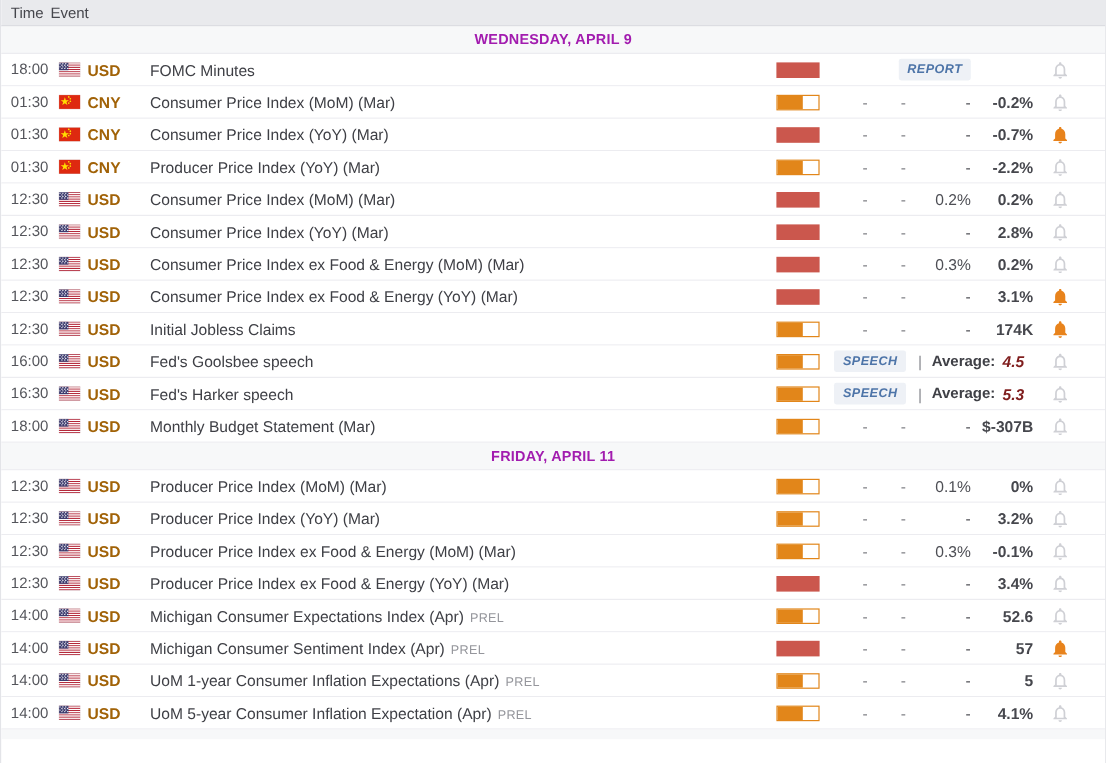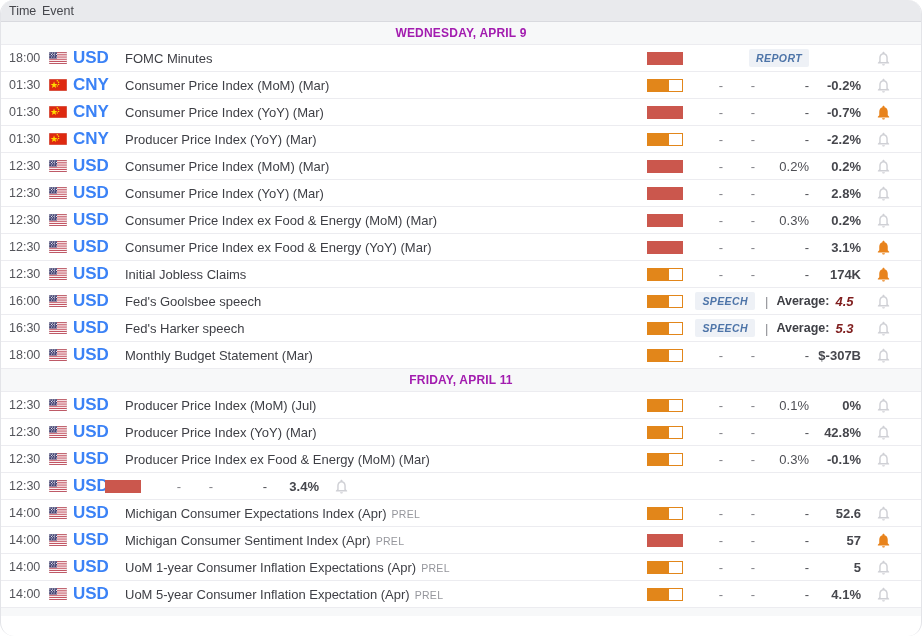--- a/index.html
+++ b/index.html
@@ -2,21 +2,20 @@
 <html><head>
 <meta charset="utf-8">
 <style>
   * { box-sizing: border-box; }
   html,body { margin:0; padding:0; background:#fff; }
   body { font-family:"Liberation Sans","DejaVu Sans",sans-serif; }
   .calendar {
     width:922px; height:636px; overflow:hidden; background:#fff;
     border-left:1px solid #e3e4e8; border-right:1px solid #e3e4e8;
     position:relative;
-    border-radius:14px;
   }
   
   .thead {
     height:22px; background:#e9eaed; border-bottom:1px solid #d9dadf;
     display:flex; align-items:center; font-size:12.5px; color:#45464c;
   }
   .h-time { margin-left:8px; width:33px; }
   .h-event { flex:1; }
   .h-right { display:flex; align-items:center; gap:6px; padding-right:44px; }
   .info-dot {
@@ -32,21 +31,21 @@
   }
   
   .row {
     height:27px; display:flex; align-items:center; background:#fff;
     border-bottom:1px solid #ececf0; font-size:13px; color:#3e3f45;
     white-space:nowrap;
   }
   .cell-time { width:36px; margin-left:8px; color:#54555b; font-size:12.5px; }
   .cell-flag { width:18px; height:12px; margin-left:4px; flex:0 0 auto; display:flex; }
   .cell-flag svg { display:block; }
-  .cell-cur  { width:32px; margin-left:6px; font-weight:700; font-size:17px; color:#3b82f6; }
+  .cell-cur  { width:32px; margin-left:6px; font-weight:700; font-size:13px; color:#a16207; }
   .cell-event { flex:1; margin-left:20px; overflow:hidden; }
   .suffix { color:#95969c; font-size:10.5px; margin-left:5px; letter-spacing:.3px; }
   .cell-impact { width:52px; display:flex; align-items:center; flex:0 0 auto; }
   .bar { width:36px; height:13px; }
   .bar .fill { height:100%; width:62%; }
   .cell-actual    { width:24px; text-align:right; color:#808187; }
   .cell-dev       { width:32px; text-align:right; color:#808187; }
   .cell-consensus { width:54px; text-align:right; color:#4e4f55; display:flex; align-items:flex-end; justify-content:flex-end; }
   .cell-consensus.txt { display:block; }
   .cell-previous  { width:52px; text-align:right; font-weight:700; color:#46474d; }
@@ -665,21 +664,21 @@
             <circle cx="1" cy="3.7" r="0.55" fill="#ffffff"></circle>
             <circle cx="3.4" cy="3.7" r="0.55" fill="#ffffff"></circle>
             <circle cx="5.8" cy="3.7" r="0.55" fill="#ffffff"></circle>
             <circle cx="2.6" cy="5" r="0.55" fill="#ffffff"></circle>
             <circle cx="5" cy="5" r="0.55" fill="#ffffff"></circle>
             <circle cx="7.4" cy="5" r="0.55" fill="#ffffff"></circle>
             <rect x="0" y="0" width="18" height="12" fill="none" stroke="#d0d1d5" stroke-width="0.5"></rect>
           </svg>
         </span>
         <span class="cell-cur">USD</span>
-        <span class="cell-event"><span>Producer Price Index (MoM) (Jul)</span></span>
+        <span class="cell-event"><span>Producer Price Index (MoM) (Mar)</span></span>
         <span class="cell-impact">
           <span class="bar medium" style="border: 1px solid rgb(226, 134, 26); background: rgb(255, 255, 255);">
             <span class="fill" style="background: rgb(226, 134, 26); display: block;"></span>
           </span>
         </span>
         <span class="cell-actual">-</span>
         <span class="cell-dev">-</span>
         <span class="cell-consensus txt">0.1%</span>
         <span class="cell-previous">0%</span>
         <span class="cell-bell">
@@ -726,21 +725,21 @@
         <span class="cell-cur">USD</span>
         <span class="cell-event"><span>Producer Price Index (YoY) (Mar)</span></span>
         <span class="cell-impact">
           <span class="bar medium" style="border: 1px solid rgb(226, 134, 26); background: rgb(255, 255, 255);">
             <span class="fill" style="background: rgb(226, 134, 26); display: block;"></span>
           </span>
         </span>
         <span class="cell-actual">-</span>
         <span class="cell-dev">-</span>
         <span class="cell-consensus txt">-</span>
-        <span class="cell-previous">42.8%</span>
+        <span class="cell-previous">3.2%</span>
         <span class="cell-bell">
           <span>
             <svg width="17" height="17" viewBox="0 0 24 24">
               <path d="M12 22c1.1 0 2-.9 2-2h-4c0 1.1.9 2 2 2zm6-6v-5c0-3.07-1.63-5.64-4.5-6.32V4c0-.83-.67-1.5-1.5-1.5s-1.5.67-1.5 1.5v.68C7.63 5.36 6 7.92 6 11v5l-2 2v1h16v-1l-2-2zm-2 1H8v-6c0-2.48 1.51-4.5 4-4.5s4 2.02 4 4.5v6z" fill="#cfd0d5"></path>
             </svg>
           </span>
         </span>
       </div>
       <div class="row">
         <span class="cell-time">12:30</span>
@@ -821,20 +820,21 @@
             <circle cx="1" cy="3.7" r="0.55" fill="#ffffff"></circle>
             <circle cx="3.4" cy="3.7" r="0.55" fill="#ffffff"></circle>
             <circle cx="5.8" cy="3.7" r="0.55" fill="#ffffff"></circle>
             <circle cx="2.6" cy="5" r="0.55" fill="#ffffff"></circle>
             <circle cx="5" cy="5" r="0.55" fill="#ffffff"></circle>
             <circle cx="7.4" cy="5" r="0.55" fill="#ffffff"></circle>
             <rect x="0" y="0" width="18" height="12" fill="none" stroke="#d0d1d5" stroke-width="0.5"></rect>
           </svg>
         </span>
         <span class="cell-cur">USD</span>
+        <span class="cell-event"><span>Producer Price Index ex Food &amp; Energy (YoY) (Mar)</span></span>
         <span class="cell-impact">
           <span class="bar high" style="background: rgb(203, 87, 77);"></span>
         </span>
         <span class="cell-actual">-</span>
         <span class="cell-dev">-</span>
         <span class="cell-consensus txt">-</span>
         <span class="cell-previous">3.4%</span>
         <span class="cell-bell">
           <span>
             <svg width="17" height="17" viewBox="0 0 24 24">

